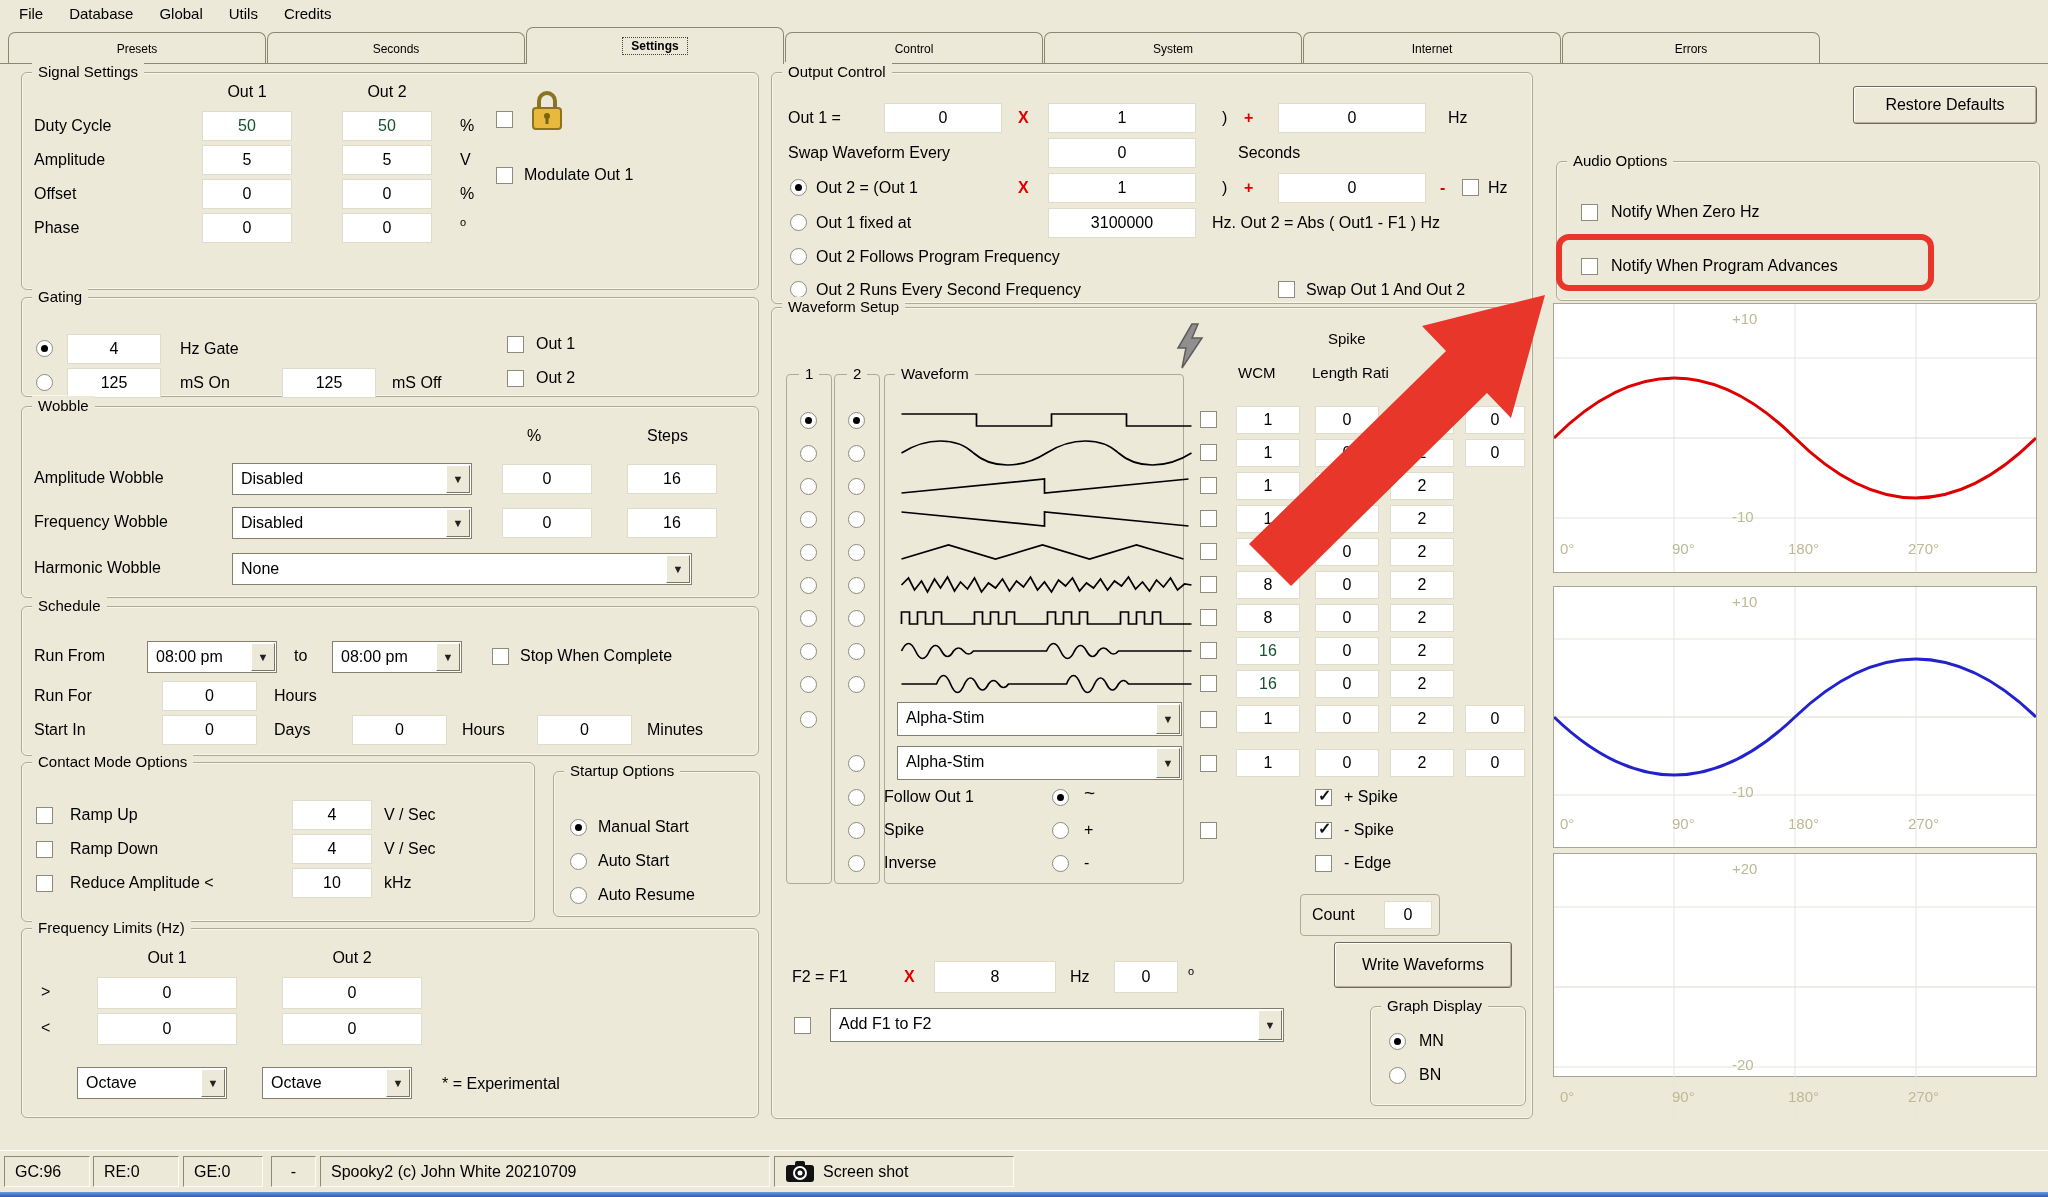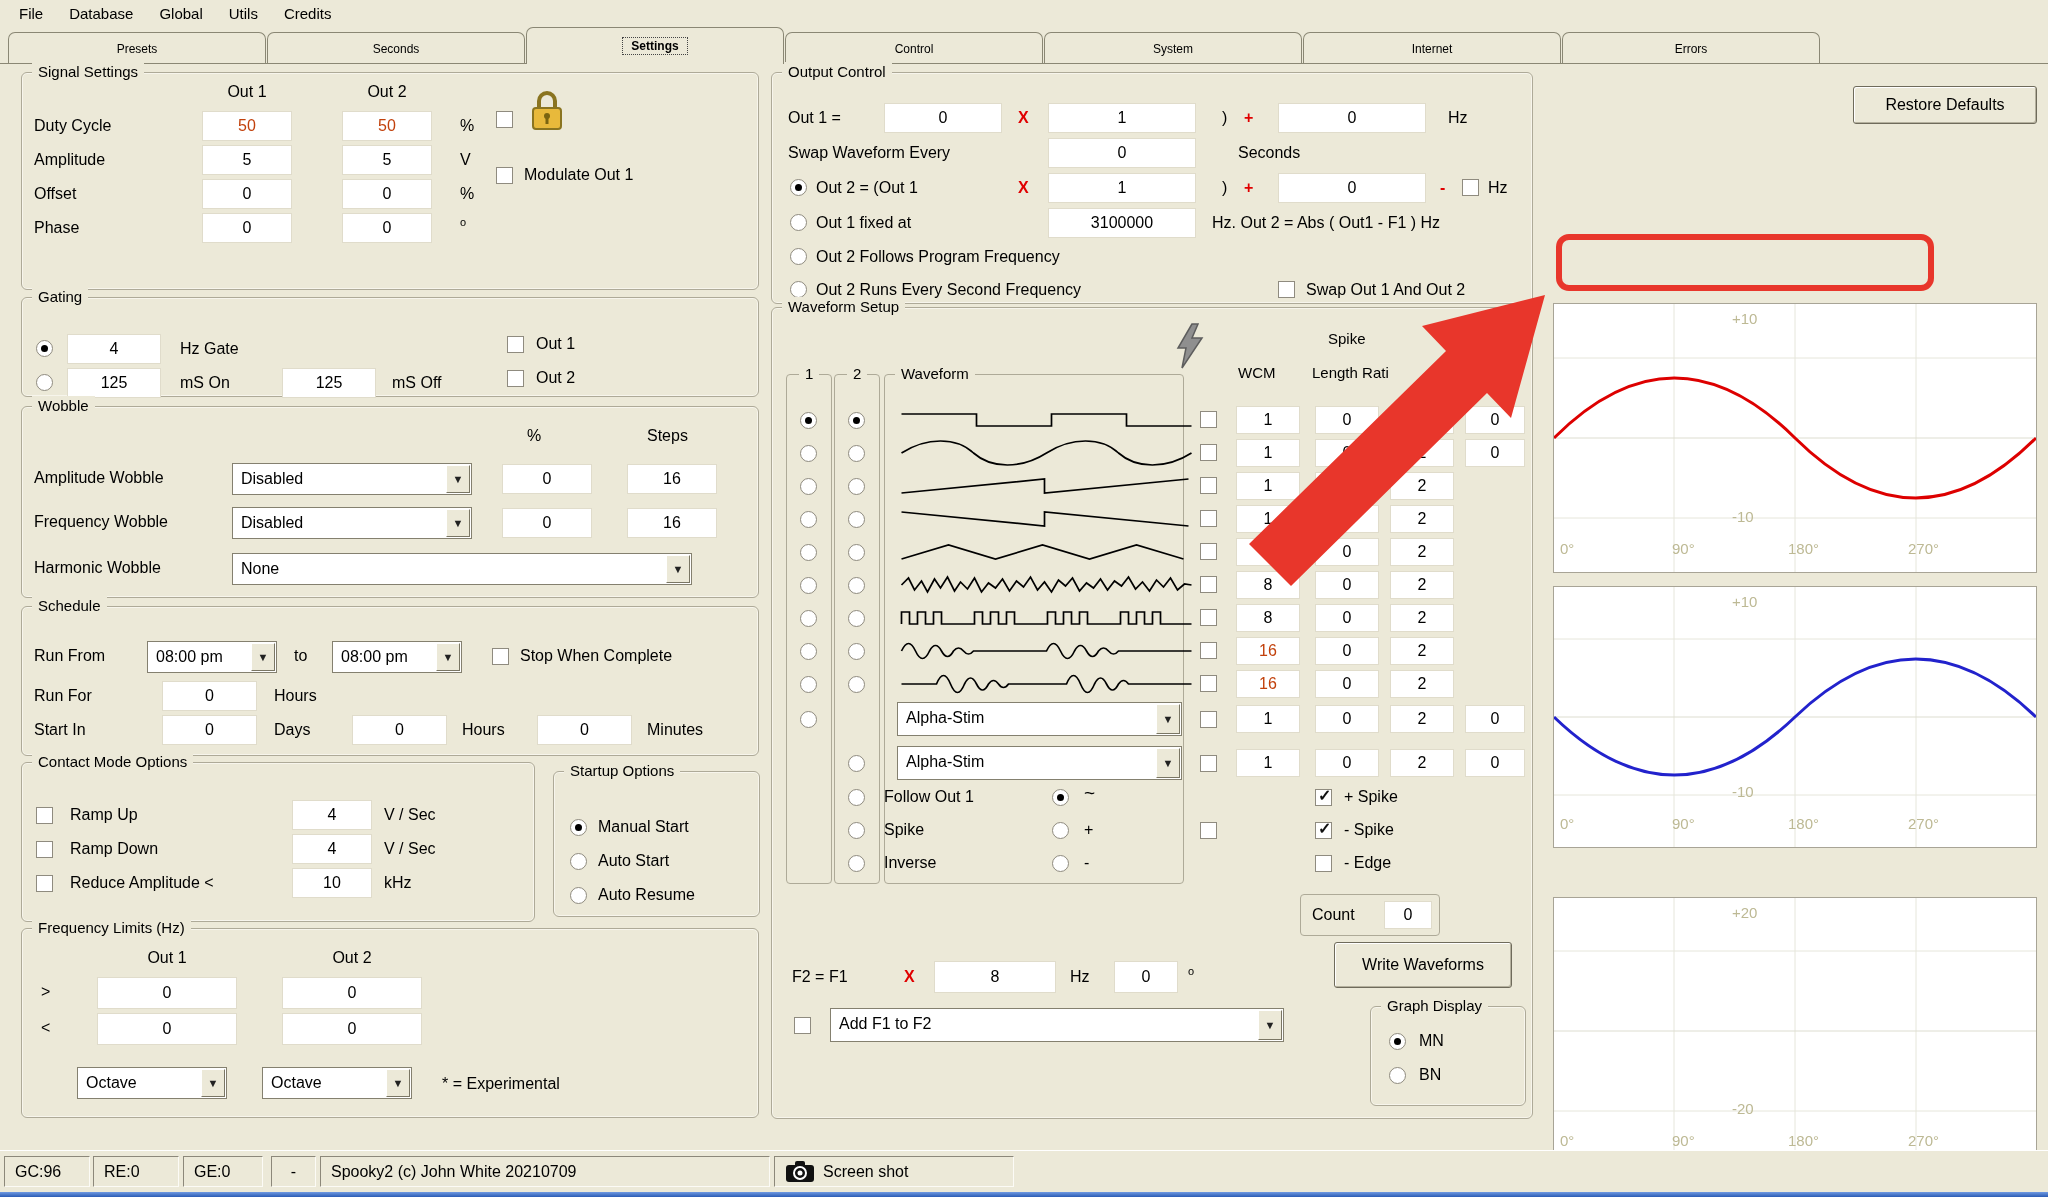--- a/index.html
+++ b/index.html
@@ -11,21 +11,21 @@
   .tab{width:258px;height:32px;background:#ece9d8;border:1px solid #8a8774;border-bottom:none;border-radius:7px 7px 0 0;display:flex;align-items:center;justify-content:center;font-size:12px;margin-right:1px;cursor:default}
   .tab.active{height:37px;font-weight:700;z-index:2;background:#ece9d8}
   .tab.active .tlbl{border:1px dotted #444;padding:1px 8px}
   .tabline{position:absolute;left:0;top:63px;width:2048px;height:1px;background:#8a8774}
   .grp{position:absolute;border:1px solid #aeaa98;border-radius:6px;box-shadow:inset 0 0 0 1px #f7f5ec}
   .lgd{position:absolute;top:-11px;left:10px;background:#ece9d8;padding:0 6px;font-size:15px;line-height:20px;white-space:nowrap}
   .lb{position:absolute;white-space:nowrap;line-height:30px;font-size:16px}
   .sm{font-size:15px}
   .tf{position:absolute;height:30px;background:#fff;border:1px solid #e0dccb;text-align:center;line-height:28px;font-size:16px}
   .tfs{height:28px;line-height:26px}
-  .dis{color:#c2410c}
+  .dis{color:#14532d}
   .cb{position:absolute;width:17px;height:17px;background:#fff;border:1px solid #8f8b7f}
   .cb.on::after{content:"\2713";position:absolute;left:2px;top:-4px;font-size:16px;font-weight:700;color:#111}
   .rb{position:absolute;width:17px;height:17px;border-radius:50%;background:#fff;border:1px solid #8f8b7f}
   .rb.on::after{content:"";position:absolute;left:4px;top:4px;width:7px;height:7px;border-radius:50%;background:#000}
   .dd{position:absolute;height:32px;background:#fff;border:1px solid #84806f}
   .dd .txt{position:absolute;left:8px;right:27px;top:0;bottom:0;line-height:29px;font-size:16px;overflow:hidden;white-space:nowrap}
   .dd .arw{position:absolute;right:1px;top:1px;bottom:1px;width:24px;background:#ece9d8;border:1px solid #fff;border-right-color:#7a7664;border-bottom-color:#7a7664;display:flex;align-items:center;justify-content:center;font-size:11px;color:#222}
   .btn{position:absolute;background:#ece9d8;border:1px solid #6f6b5b;border-radius:3px;box-shadow:inset 1px 1px 0 #fff,inset -1px -1px 0 #b5b19e;display:flex;align-items:center;justify-content:center;font-size:16px;cursor:default}
   .red{color:#e00000;font-weight:700}
   .sup{font-size:11px;vertical-align:9px}
@@ -458,20 +458,27 @@
       <span class="lb" style="left:48px;top:19px">MN</span>
       <span class="rb" style="left:18px;top:60px"></span>
       <span class="lb" style="left:48px;top:53px">BN</span>
     </div>
   </div>
 
   <div class="btn" style="left:1853px;top:86px;width:184px;height:38px">
       <span>Restore Defaults</span>
     </div>
 
+  <div class="grp" style="left:1556px;top:161px;width:484px;height:140px">
+    <span class="lgd">Audio Options</span>
+    <span class="cb" style="left:24px;top:42px"></span>
+    <span class="lb" style="left:54px;top:35px">Notify When Zero Hz</span>
+    <span class="cb" style="left:24px;top:96px"></span>
+    <span class="lb" style="left:54px;top:89px">Notify When Program Advances</span>
+  </div>
 
   <div class="panel" style="left:1553px;top:303px;width:484px;height:270px">
     <svg width="482" height="268">
       <line x1="120" y1="0" x2="120" y2="268" stroke="#e6e6db"></line>
         <line x1="241" y1="0" x2="241" y2="268" stroke="#e6e6db"></line>
         <line x1="362" y1="0" x2="362" y2="268" stroke="#e6e6db"></line>
       <line x1="0" y1="54" x2="482" y2="54" stroke="#e6e6db"></line>
         <line x1="0" y1="134" x2="482" y2="134" stroke="#ddddd0"></line>
         <line x1="0" y1="214" x2="482" y2="214" stroke="#e6e6db"></line>
       <path d="M0,134 Q120,14 241,134 T482,134" fill="none" stroke-width="3" stroke="#dd0000"></path>
@@ -495,21 +502,21 @@
       <path d="M0,130 Q120,246 241,130 T482,130" fill="none" stroke-width="3" stroke="#2222cc"></path>
     </svg>
     <span class="glb" style="left:178px;top:6px">+10</span>
     <span class="glb" style="left:178px;top:196px">-10</span>
     <span class="glb" style="left:6px;top:228px">0°</span>
     <span class="glb" style="left:118px;top:228px">90°</span>
     <span class="glb" style="left:234px;top:228px">180°</span>
     <span class="glb" style="left:354px;top:228px">270°</span>
   </div>
 
-  <div class="panel" style="left:1553px;top:897px;width:484px;height:292px">
+  <div class="panel" style="left:1553px;top:853px;width:484px;height:224px">
     <svg width="482" height="266">
       <line x1="120" y1="0" x2="120" y2="266" stroke="#e6e6db"></line>
         <line x1="241" y1="0" x2="241" y2="266" stroke="#e6e6db"></line>
         <line x1="362" y1="0" x2="362" y2="266" stroke="#e6e6db"></line>
       <line x1="0" y1="53" x2="482" y2="53" stroke="#e6e6db"></line>
         <line x1="0" y1="133" x2="482" y2="133" stroke="#ddddd0"></line>
         <line x1="0" y1="213" x2="482" y2="213" stroke="#e6e6db"></line>
     </svg>
     <span class="glb" style="left:178px;top:6px">+20</span>
     <span class="glb" style="left:178px;top:202px">-20</span>

